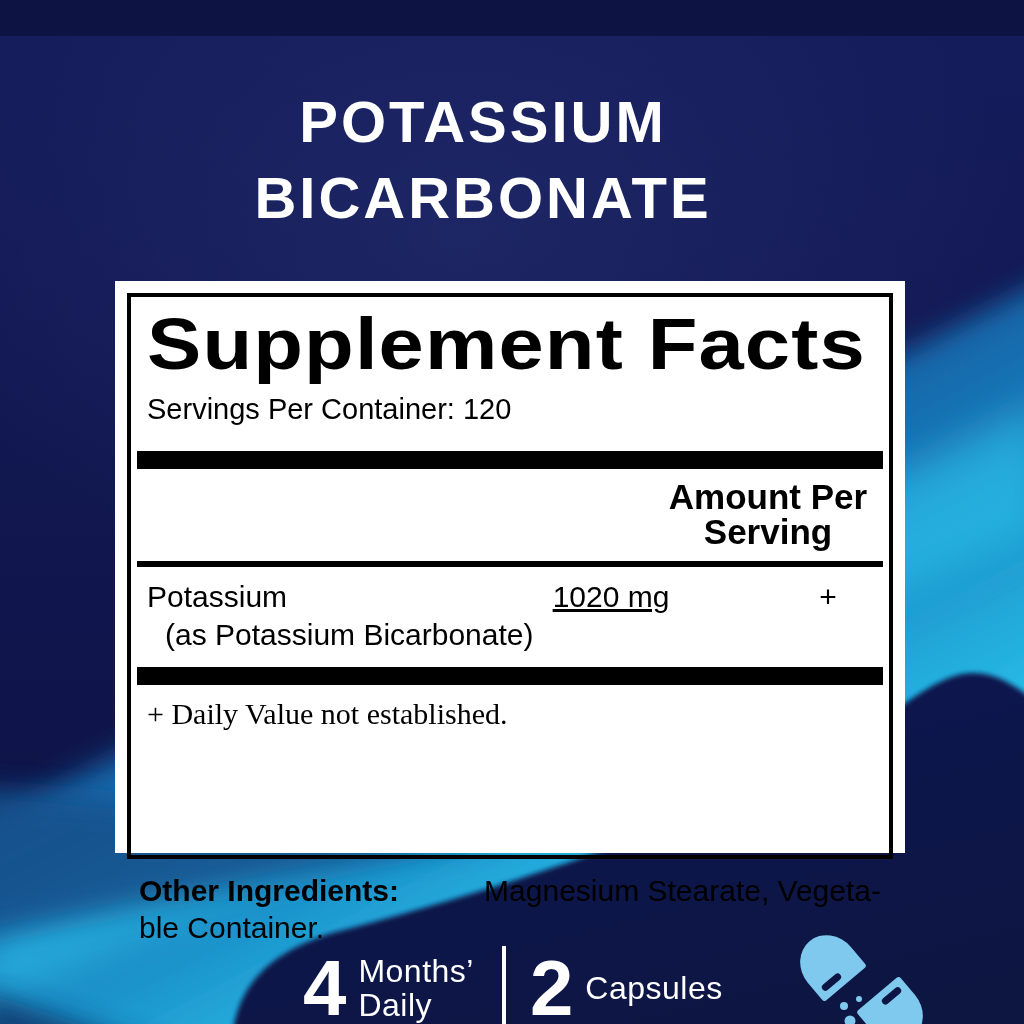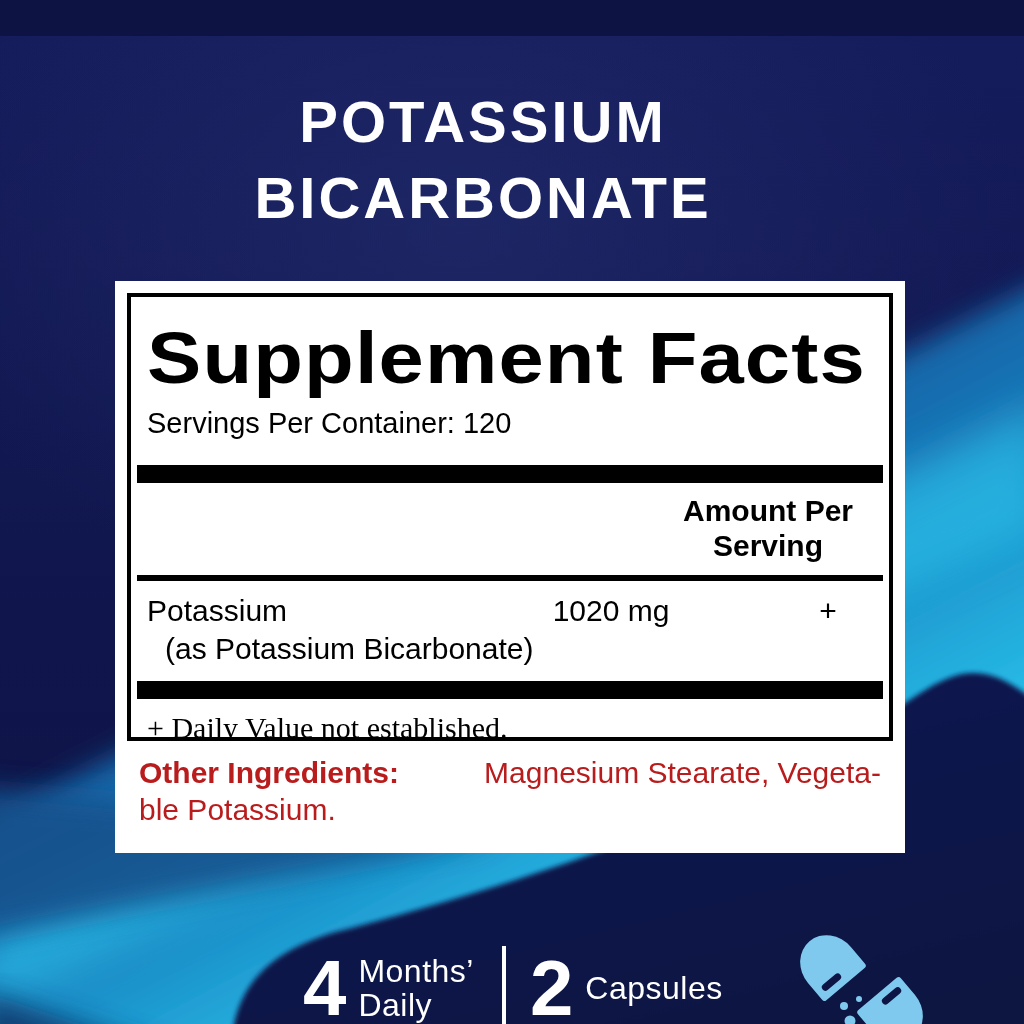--- a/index.html
+++ b/index.html
@@ -16,46 +16,46 @@
     color:#ffffff;font-weight:800;font-size:58px;line-height:76px;
     letter-spacing:3px;
   }
 
   
   .panel{
     position:absolute;left:115px;top:245px;width:790px;height:572px;
     background:#ffffff;box-sizing:border-box;padding:12px;
   }
   .facts-box{
-    box-sizing:border-box;border:4px solid #000;height:448px;
-    padding:24px 16px 0 16px;color:#000;overflow:hidden;
+    box-sizing:border-box;border:4px solid #000;height:566px;
+    padding:10px 16px 0 16px;color:#000;overflow:hidden;
   }
   .sf-heading{
     font-size:72px;font-weight:bold;letter-spacing:1px;line-height:74px;
     transform:scaleX(1.13);transform-origin:left center;white-space:nowrap;
     margin:0 0 10px 0;
   }
   .serv{font-size:29px;line-height:36px;}
   .bar{height:18px;background:#000;margin:0 -10px;}
   .bar.b1{margin-top:24px;}
-  .hdr-row{display:flex;align-items:flex-start;margin-top:10px;font-weight:bold;font-size:30px;line-height:35px;}
+  .hdr-row{display:flex;align-items:flex-start;margin-top:10px;font-weight:bold;font-size:35px;line-height:35px;}
   .sp{flex:1;}
   .col-amount{width:210px;text-align:center;}
   .col-dv{width:130px;margin-left:27px;text-align:right;}
   .thin-line{height:6px;background:#000;margin:12px -10px 0 -10px;}
   .nutrient{margin-top:12px;font-size:30px;line-height:35px;}
   .nutrient .l1{display:flex;align-items:flex-start;}
   .nutrient .name{flex:1;}
-  .nutrient .amount{width:210px;text-align:center;}
+  .nutrient .amount{width:210px;text-align:center;text-decoration:underline;}
   .nutrient .dv{width:130px;margin-left:27px;text-align:center;padding-left:40px;box-sizing:border-box;}
   .nutrient .detail{margin-left:18px;margin-top:3px;}
   .bar.b2{margin-top:15px;}
   .footnote{margin-top:12px;font-size:30px;font-family:Liberation Serif, serif;}
   .other-ing{
-    padding:13px 12px 0 12px;color:#b91c1c;font-size:30px;line-height:37px;
+    padding:13px 12px 0 12px;color:#000000;font-size:30px;line-height:37px;
   }
   .oi-l1{text-align:justify;text-align-last:justify;white-space:nowrap;display:flex;justify-content:space-between;}
   .oi-label{font-weight:bold;}
 
   
   .badges{
     position:absolute;left:303px;top:884px;display:flex;align-items:center;
     color:#ffffff;
   }
   .big-num{font-size:78px;font-weight:800;line-height:84px;letter-spacing:-2px;}
@@ -154,21 +154,21 @@
       <div class="bar b2"></div>
 
       <div class="footnote">+ Daily Value not established.</div>
     </div>
 
     <div class="other-ing">
       <div class="oi-l1">
         <span class="oi-label">Other Ingredients:</span>
         <span>Magnesium Stearate, Vegeta-</span>
       </div>
-      <div>ble Potassium.</div>
+      <div>ble Container.</div>
     </div>
   </div>
 
   <div class="badges">
     <div class="big-num">4</div>
     <div class="badge-label">
       <div>Months’</div>
       <div>Daily</div>
     </div>
     <div class="vsep"></div>

